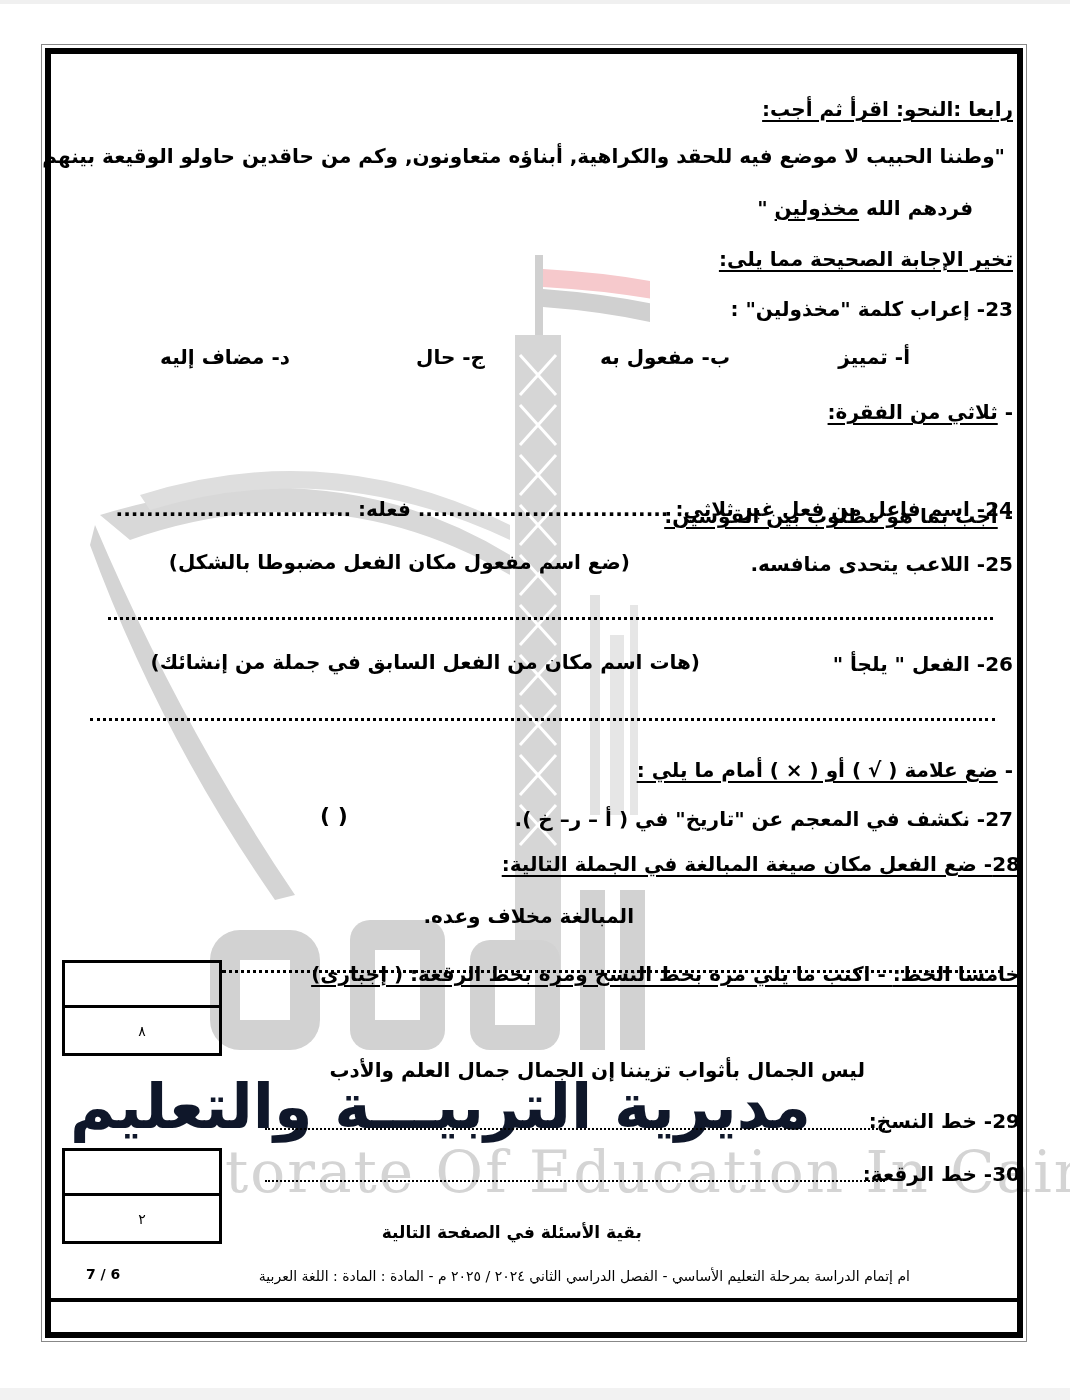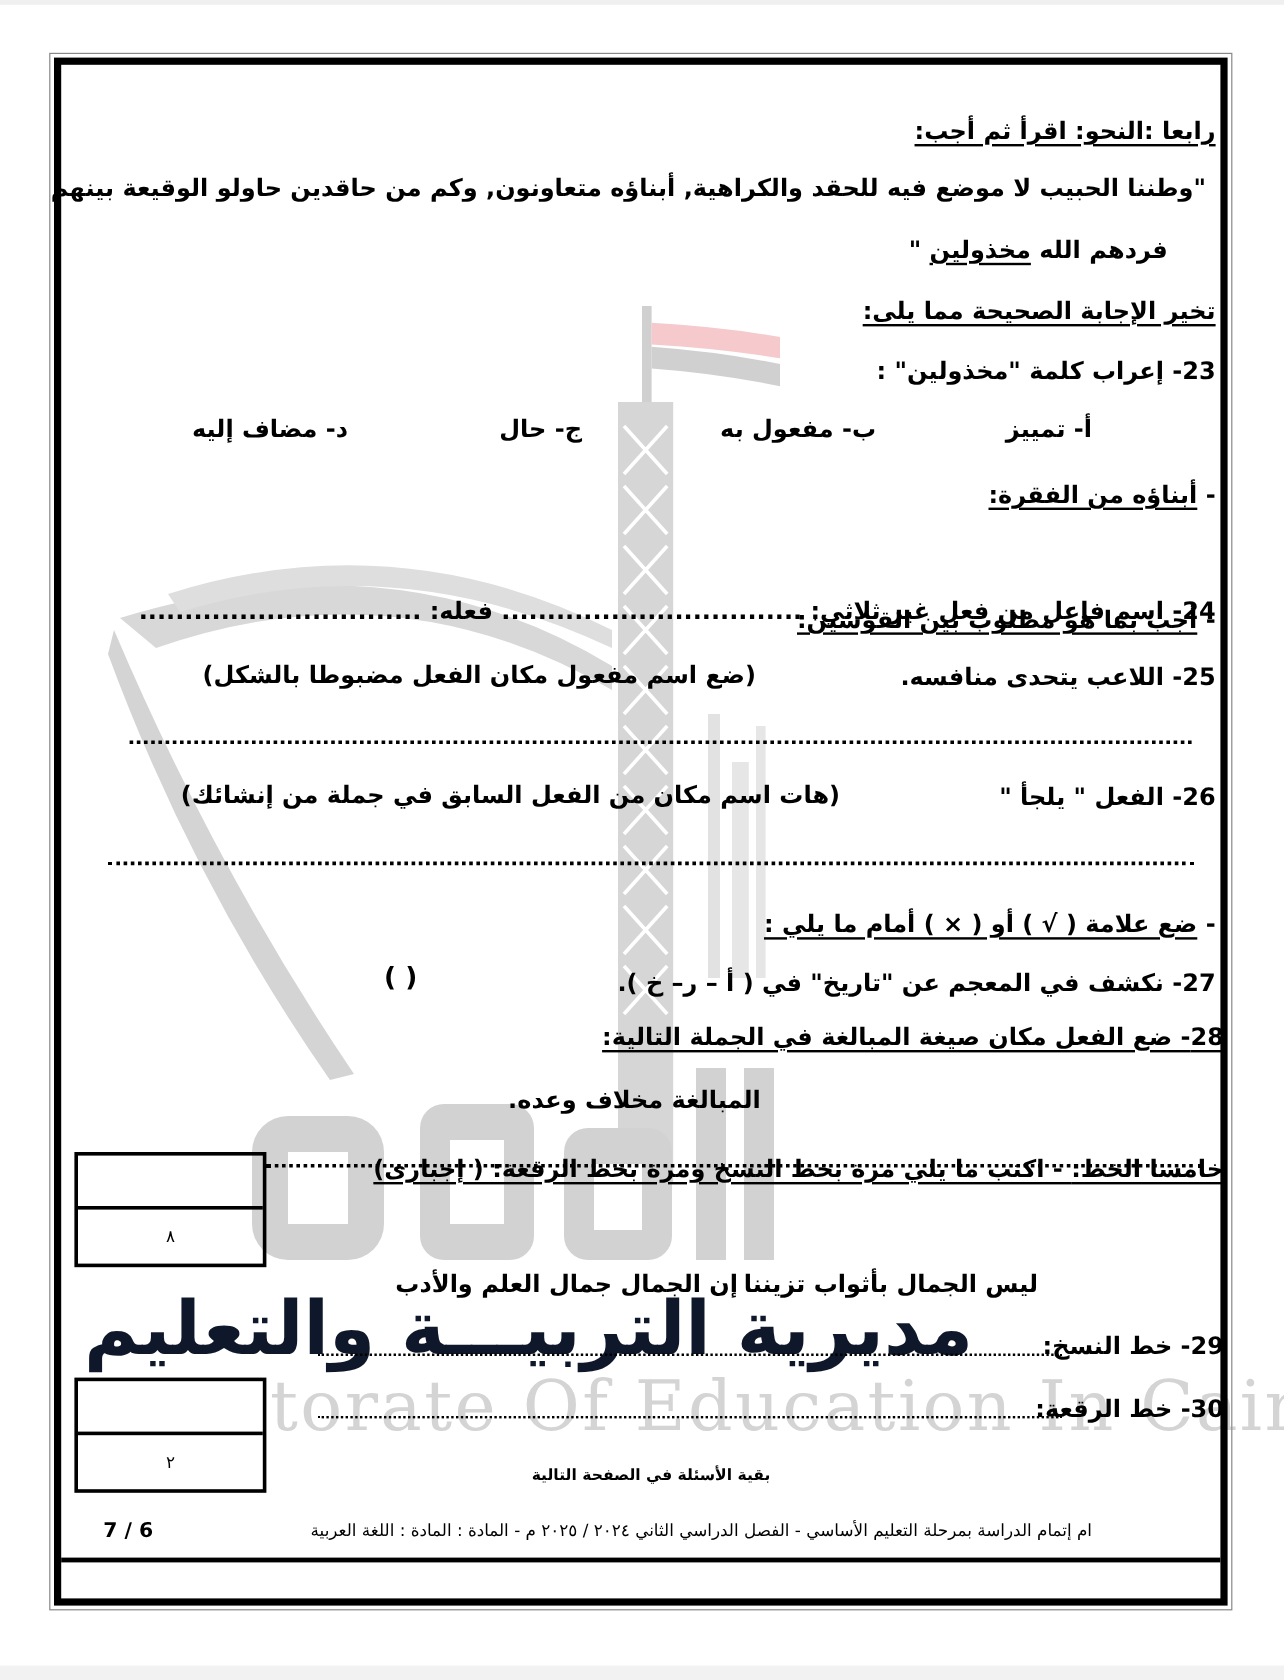--- a/index.html
+++ b/index.html
@@ -34,23 +34,23 @@
       position: absolute; height: 0; border-bottom: 3px dotted #000;
     }
     .opt { position: absolute; direction: rtl; white-space: nowrap; font-weight: bold; font-size: 20px; }
     .score-box {
       position: absolute; border: 3px solid #000; box-sizing: border-box; background: transparent;
     }
     .score-box .cell { height: 50%; box-sizing: border-box; text-align: center; font-size: 14px; display: flex; align-items: center; justify-content: center; }
     .score-box .cell.top { border-bottom: 3px solid #000; }
     .footer-rule { position: absolute; left: 51px; width: 966px; height: 4px; background: #000; top: 1298px; }
     .footer-text { position: absolute; top: 1268px; font-size: 14px; direction: rtl; white-space: nowrap; }
-    .page-num { position: absolute; top: 1266px; left: 86px; font-size: 17px; font-weight: bold; }
+    .page-num { position: absolute; top: 1266px; left: 86px; font-size: 14px; font-weight: bold; }
     .paren-blank { position: absolute; font-weight: bold; font-size: 22px; }
-    .rest { position: absolute; font-weight: bold; font-size: 13px; direction: rtl; white-space: nowrap; }
+    .rest { position: absolute; font-weight: bold; font-size: 17px; direction: rtl; white-space: nowrap; }
   </style>
 </head>
 <body>
 
 <div class="topstrip"></div>
 <div class="bottomstrip"></div>
 
 <div class="wm" style="left:90px; top:255px;">
   <svg width="560" height="900" viewBox="0 0 560 900">
 
@@ -98,21 +98,21 @@
   <span>فردهم الله </span><span class="u">مخذولين</span><span> "</span>
 </div>
 <div class="line u" style="right:57px; top:245px;">تخير الإجابة الصحيحة مما يلى:</div>
 <div class="line" style="right:57px; top:295px;">23- إعراب كلمة "مخذولين"  :</div>
 <div class="opt" style="right:160px; top:345px;">أ-  تمييز</div>
 <div class="opt" style="right:340px; top:345px;">ب- مفعول به</div>
 <div class="opt" style="right:585px; top:345px;">ج- حال</div>
 <div class="opt" style="right:780px; top:345px;">د- مضاف إليه</div>
 
 <div class="line" style="right:57px; top:398px;">
-  <span>- </span><span class="u">أبناؤه من الفقرة:</span>
+  <span>- </span><span class="u">ثلاثي من الفقرة:</span>
 </div>
 <div class="line" style="right:57px; top:450px;margin-top:45px;">
   <span>24- اسم فاعل من فعل غير ثلاثي:</span>
   <span>.................................</span>
   <span>فعله:</span>
   <span>...............................</span>
 </div>
 <div class="line" style="right:57px; top:502px;">
   <span> - </span><span class="u">أجب بما هو مطلوب بين القوسين:</span>
 </div>

